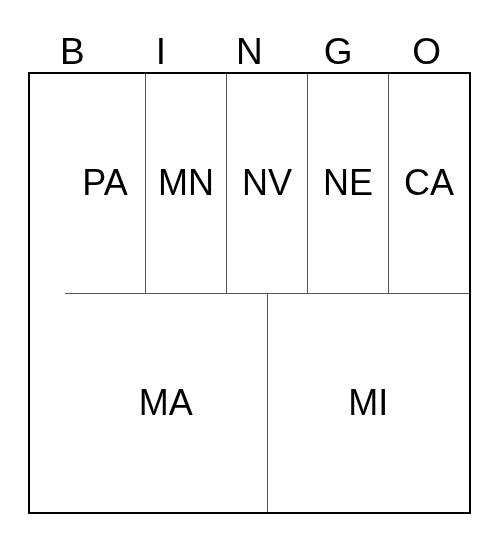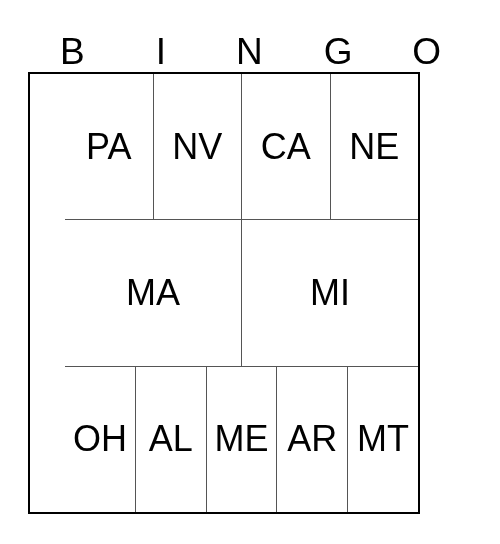--- a/index.html
+++ b/index.html
@@ -37,21 +37,21 @@
     justify-content: center;
     font-size: 37px;
     line-height: 40px;
     font-weight: 400;
     color: #000000;
     letter-spacing: 0;
   }
 
   
   .grid {
-    width: 392px;
+    width: 443px;
     height: 442px;
     box-sizing: border-box;
     border: 2px solid #000000;
     display: flex;
     flex-direction: column;
     background: #ffffff;
     padding-left: 35px;
   }
   .grid-row {
     flex: 1 1 0;
@@ -91,34 +91,28 @@
     <div class="header-cell">I</div>
     <div class="header-cell">N</div>
     <div class="header-cell">G</div>
     <div class="header-cell">O</div>
   </div>
 
   <div class="grid">
 
     <div class="grid-row">
       <div class="cell">PA</div>
+      <div class="cell">MN</div>
       <div class="cell">NV</div>
+      <div class="cell">NE</div>
       <div class="cell">CA</div>
-      <div class="cell">NE</div>
     </div>
 
 
 
     <div class="grid-row">
       <div class="cell">MA</div>
       <div class="cell">MI</div>
     </div>
 
-    <div class="grid-row">
-      <div class="cell">OH</div>
-      <div class="cell">AL</div>
-      <div class="cell">ME</div>
-      <div class="cell">AR</div>
-      <div class="cell">MT</div>
-    </div>
 
   </div>
 </div>
 
 </body></html>

